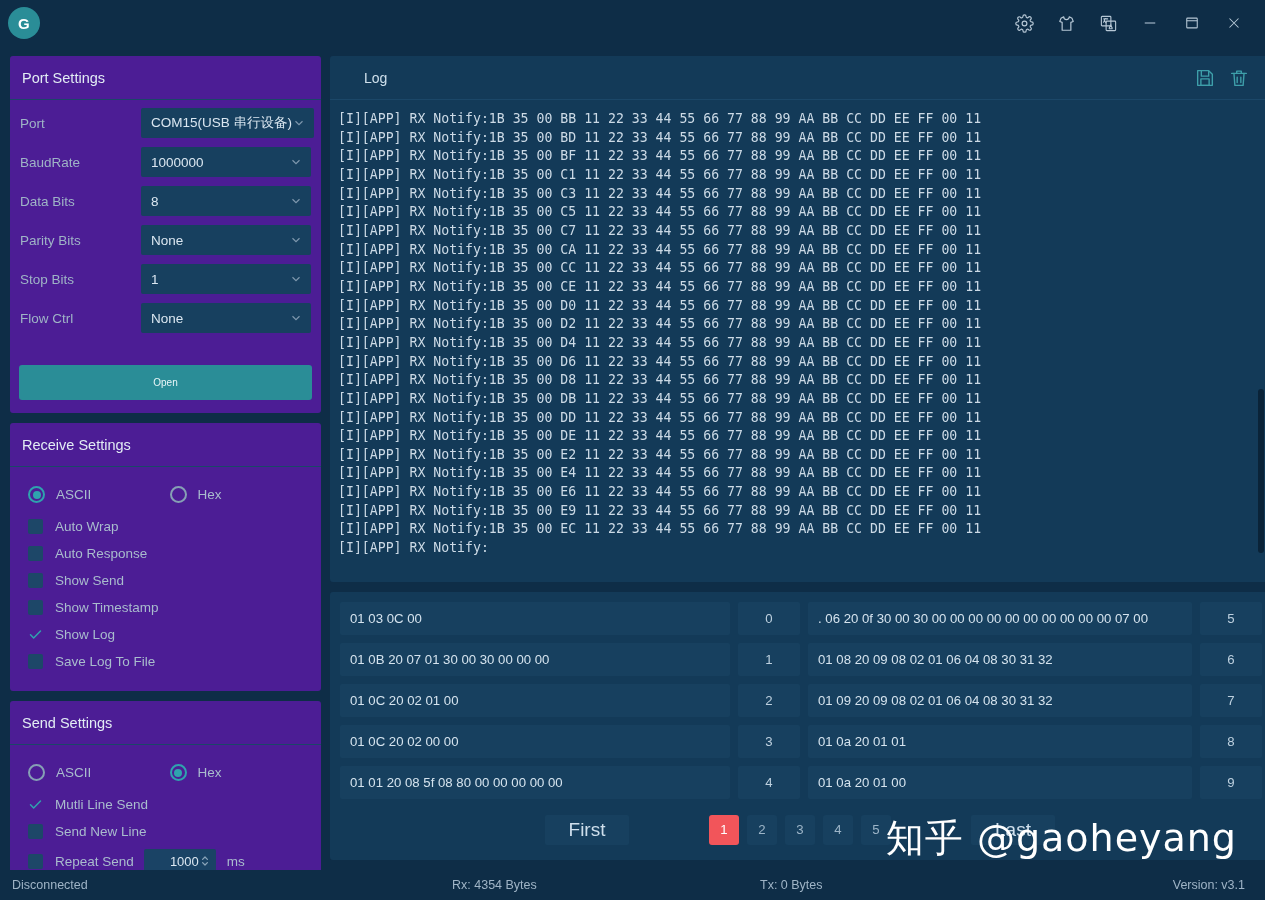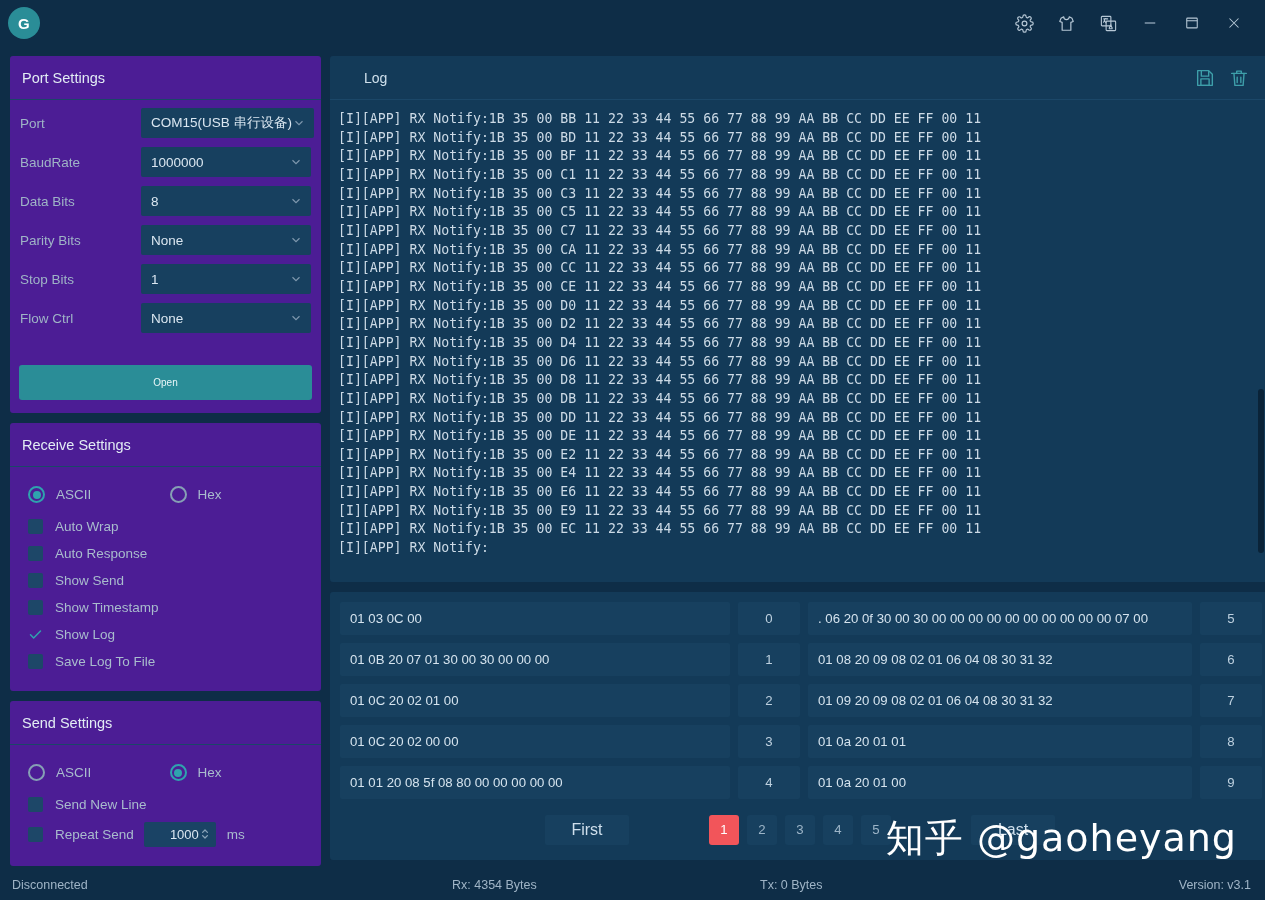--- a/index.html
+++ b/index.html
@@ -193,21 +193,21 @@
     display: flex; align-items: center; justify-content: center;
     font-size: 13.2px; color: #bdd0df;
   }
   .pager {
     flex: 1; display: flex; align-items: center; justify-content: center;
     gap: 8px; padding-top: 6px;
   }
   .pg-edge {
     width: 84px; height: 30px; background: #17405f; border-radius: 2px;
     display: flex; align-items: center; justify-content: center;
-    font-size: 16px; color: #cfdfec;
+    font-size: 19px; color: #cfdfec;
   }
   .pg-gap { width: 64px; }
   .pg-num {
     width: 30px; height: 30px; background: #17405f; border-radius: 3px;
     display: flex; align-items: center; justify-content: center;
     font-size: 13.2px; color: #9cb4c7;
   }
   .pg-num.active { background: #f2555a; color: #ffffff; }
 
   
@@ -215,21 +215,21 @@
     position: absolute; left: 0; bottom: 0;
     width: 1265px; height: 30px;
     display: flex; align-items: center;
     font-size: 12.5px; color: #9fb4c6;
     background: #0e2d47;
   }
   .st { position: absolute; }
   .st1 { left: 12px; }
   .st2 { left: 452px; }
   .st3 { left: 760px; }
-  .st4 { right: 14px; text-align: right; }
+  .st4 { right: 20px; text-align: right; }
 
   
   .watermark {
     position: absolute; right: 28px; bottom: 36px;
     font-size: 38px; color: #ffffff;
     letter-spacing: 1px; pointer-events: none;
     font-family: "DejaVu Sans", sans-serif;
   }
 </style>
 </head>
@@ -407,20 +407,28 @@
           <div class="radio-item">
             <span class="radio"></span>
             <span class="opt-label">ASCII</span>
           </div>
           <div class="radio-item">
             <span class="radio on"></span>
             <span class="opt-label">Hex</span>
           </div>
         </div>
 
+        <div class="opt-row">
+          <span class="cb on">
+            <svg width="15" height="15" viewBox="0 0 24 24" fill="none" stroke="#2fa3ae" stroke-width="2.4" stroke-linecap="round" stroke-linejoin="round">
+                <path d="M4 12.5l5 5 11-11"></path>
+              </svg>
+          </span>
+          <span class="opt-label">Mutli Line Send</span>
+        </div>
         <div class="opt-row">
           <span class="cb"></span>
           <span class="opt-label">Send New Line</span>
         </div>
         <div class="opt-row" style="height:32px">
           <span class="cb"></span>
           <span class="opt-label">Repeat Send</span>
           <span class="spin">
             <span class="sv">1000</span>
             <svg width="12" height="16" viewBox="0 0 12 20" fill="none" stroke="#8aa4b9" stroke-width="1.6" stroke-linecap="round" stroke-linejoin="round">

